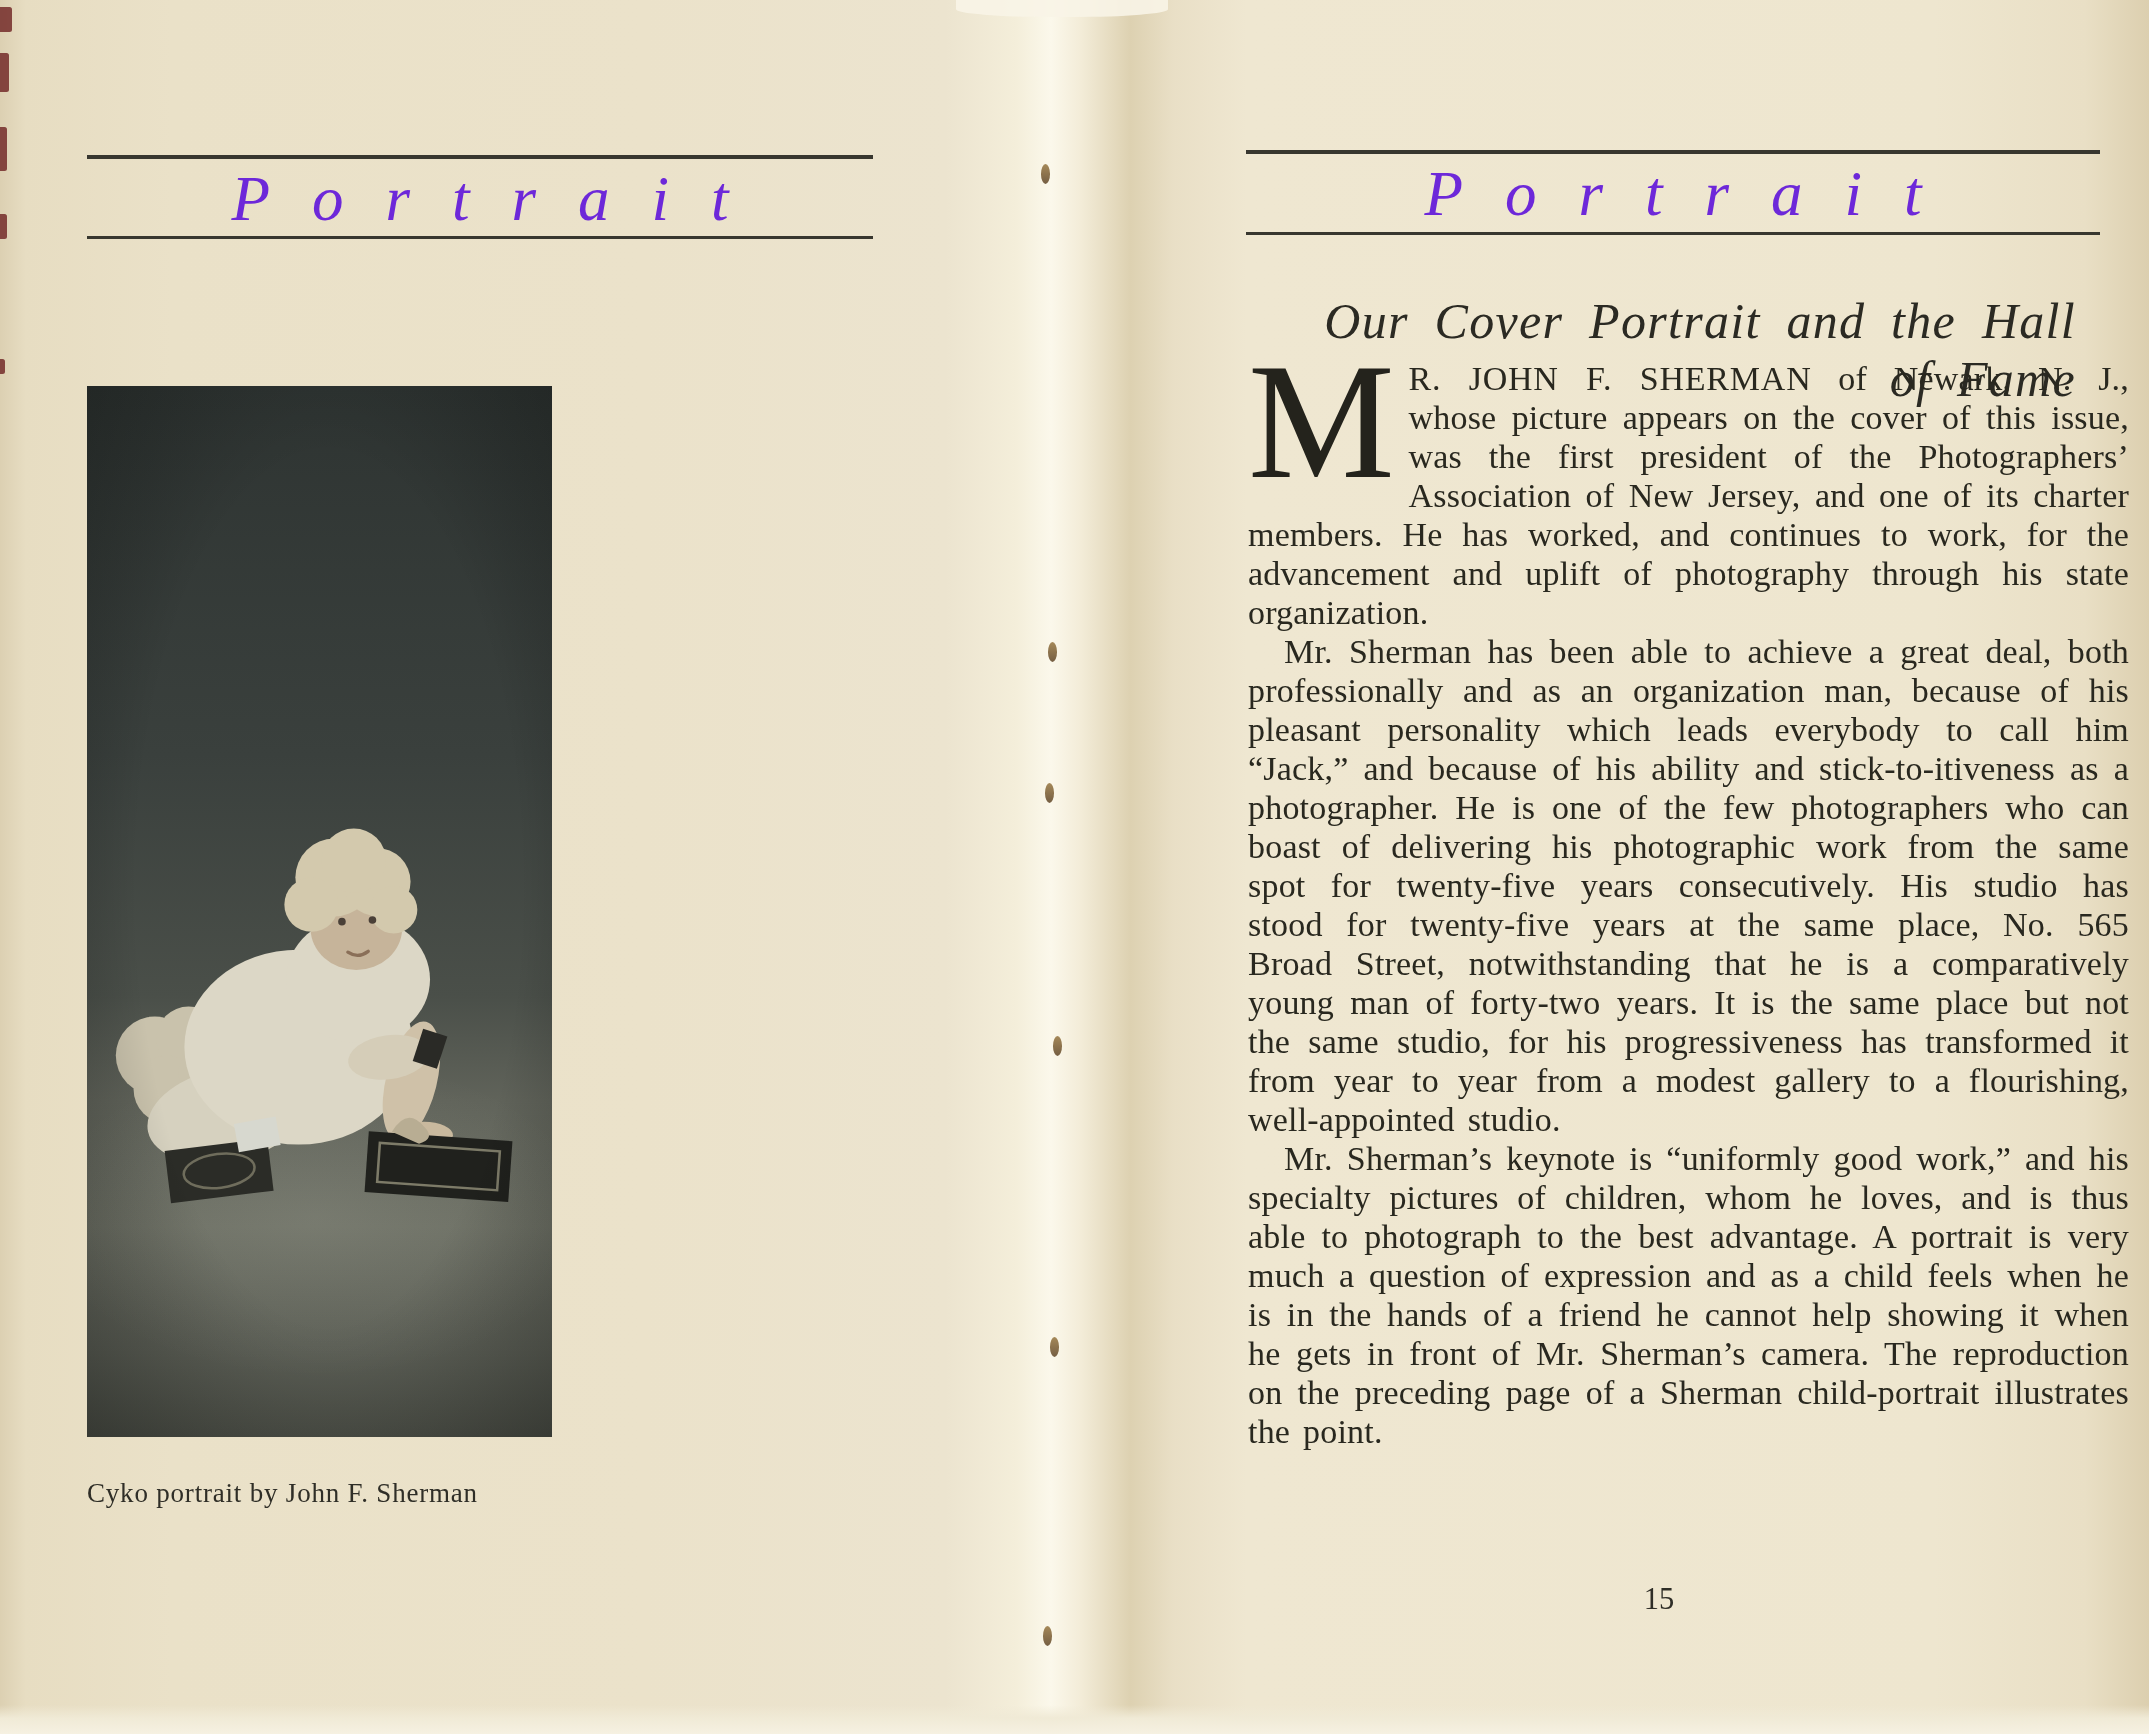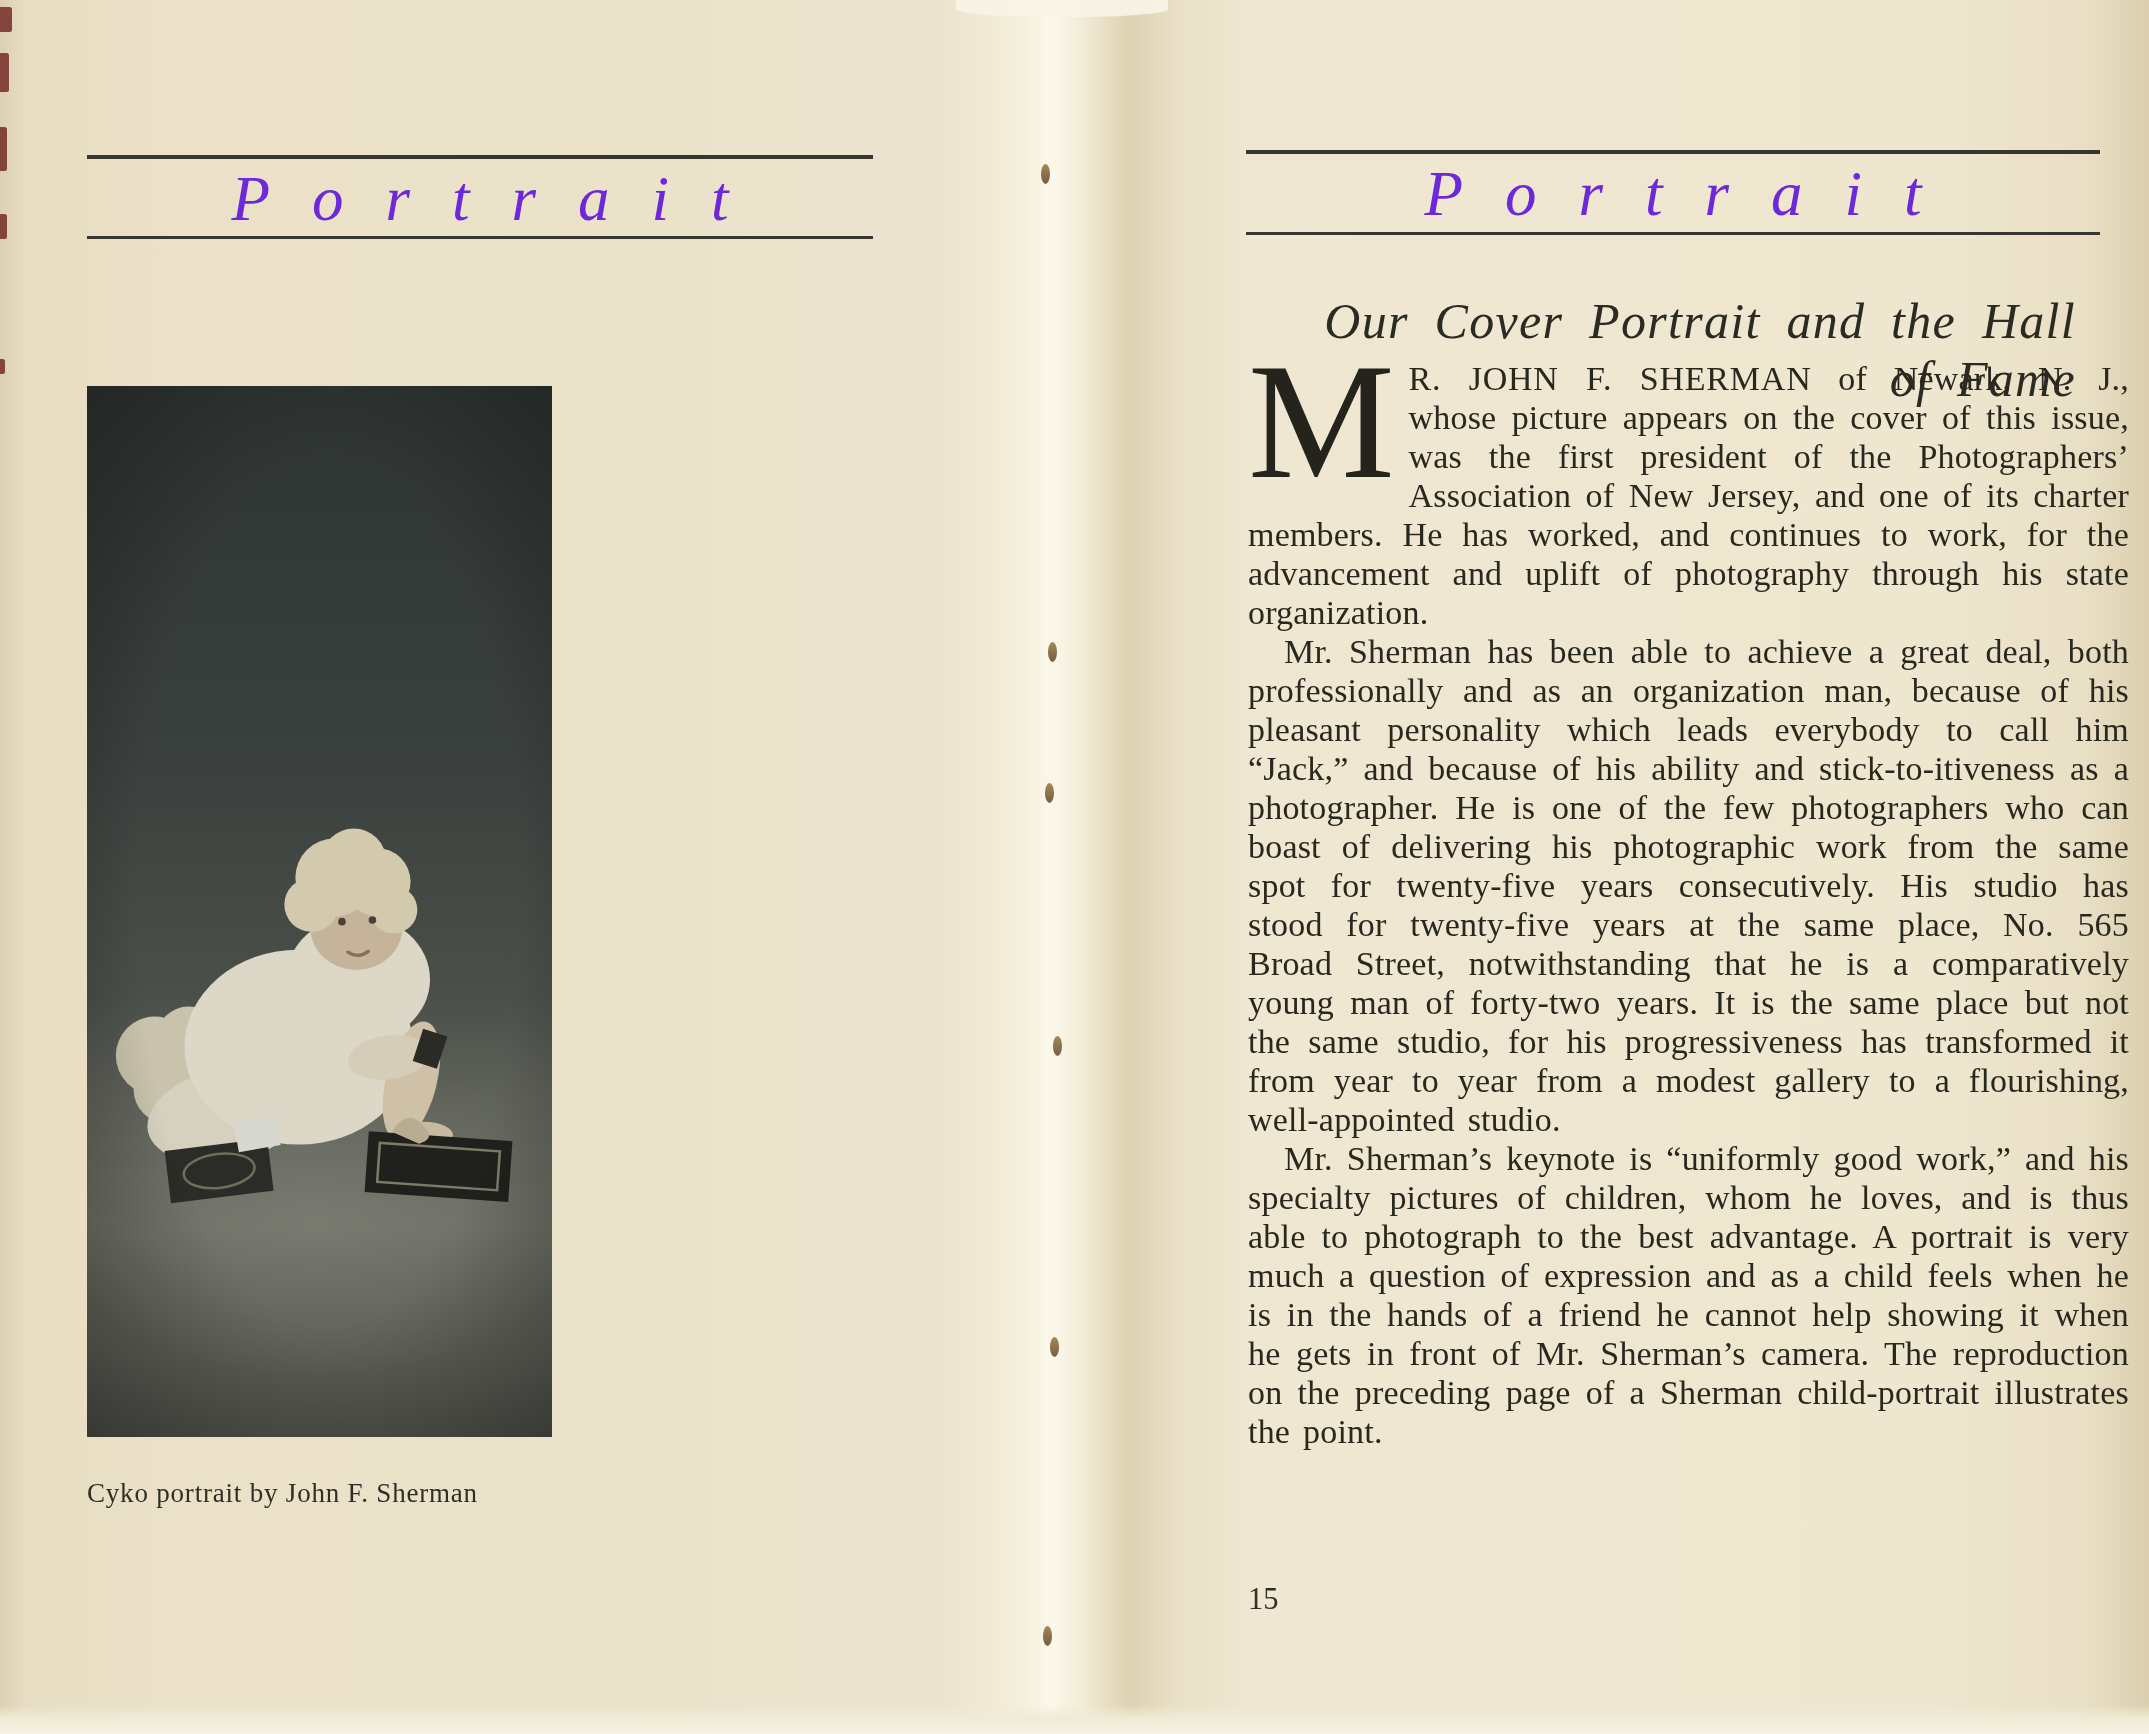--- a/index.html
+++ b/index.html
@@ -38,21 +38,21 @@
   
   .article-title{position:absolute;left:1271px;top:292px;width:805px;text-align:right;
     font-style:italic;font-size:50px;letter-spacing:1.3px;word-spacing:12px;color:#2b2a23;}
   .article-body{position:absolute;left:1248px;top:359px;width:881px;
     font-size:34px;line-height:39px;text-align:justify;word-spacing:4.2px;letter-spacing:0.2px;}
   .article-body p{margin:0;}
   .article-body p.indent{text-indent:36px;}
   .dropcap{float:left;font-size:165px;line-height:120px;margin:3.4px 13.6px 0 0;color:#24231c;}
   .lead{letter-spacing:0.8px;}
   .sc{font-variant:small-caps;letter-spacing:0.8px;}
-  .page-number{position:absolute;left:1248px;top:1582px;width:822px;
+  .page-number{position:absolute;left:1248px;top:1582px;width:822px;text-align:center;
     font-size:30.5px;color:#2f2e27;}
 </style>
 </head>
 <body>
 
 <div class="red-mark" style="top:6.8px;width:12px;height:25.4px;"></div>
 <div class="red-mark" style="top:53px;width:8.5px;height:39px;"></div>
 <div class="red-mark" style="top:127px;width:6.8px;height:44px;"></div>
 <div class="red-mark" style="top:214px;width:6.8px;height:25.4px;"></div>
 <div class="red-mark" style="top:359px;width:5.1px;height:15.3px;"></div>

